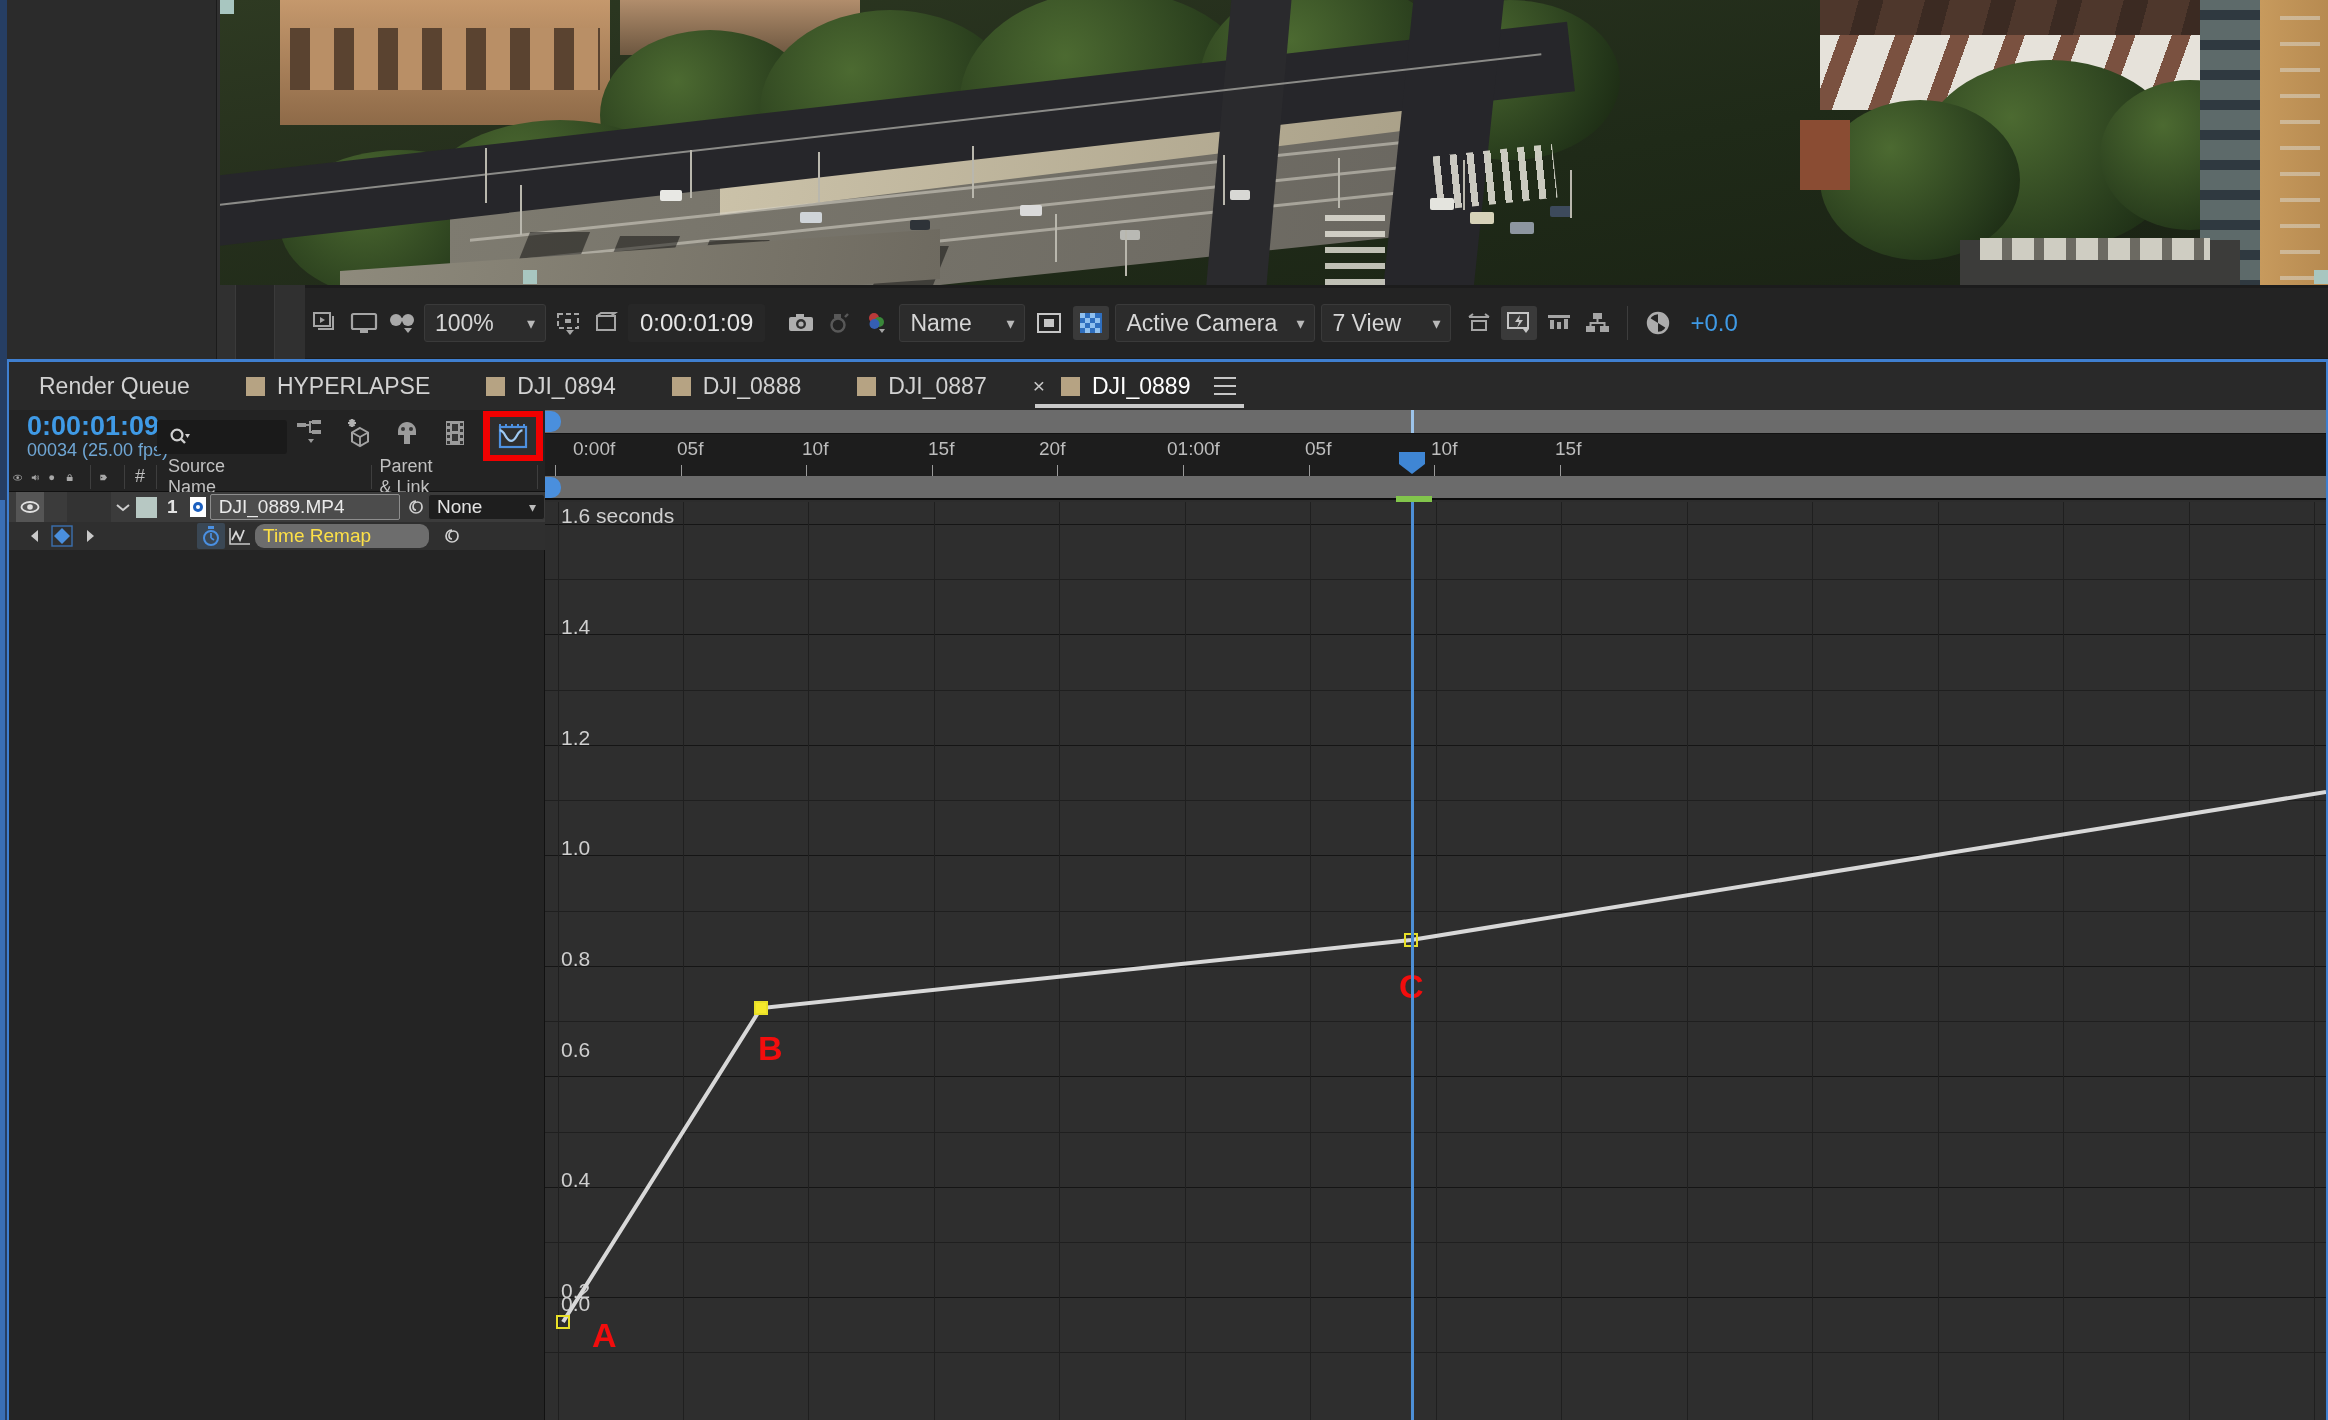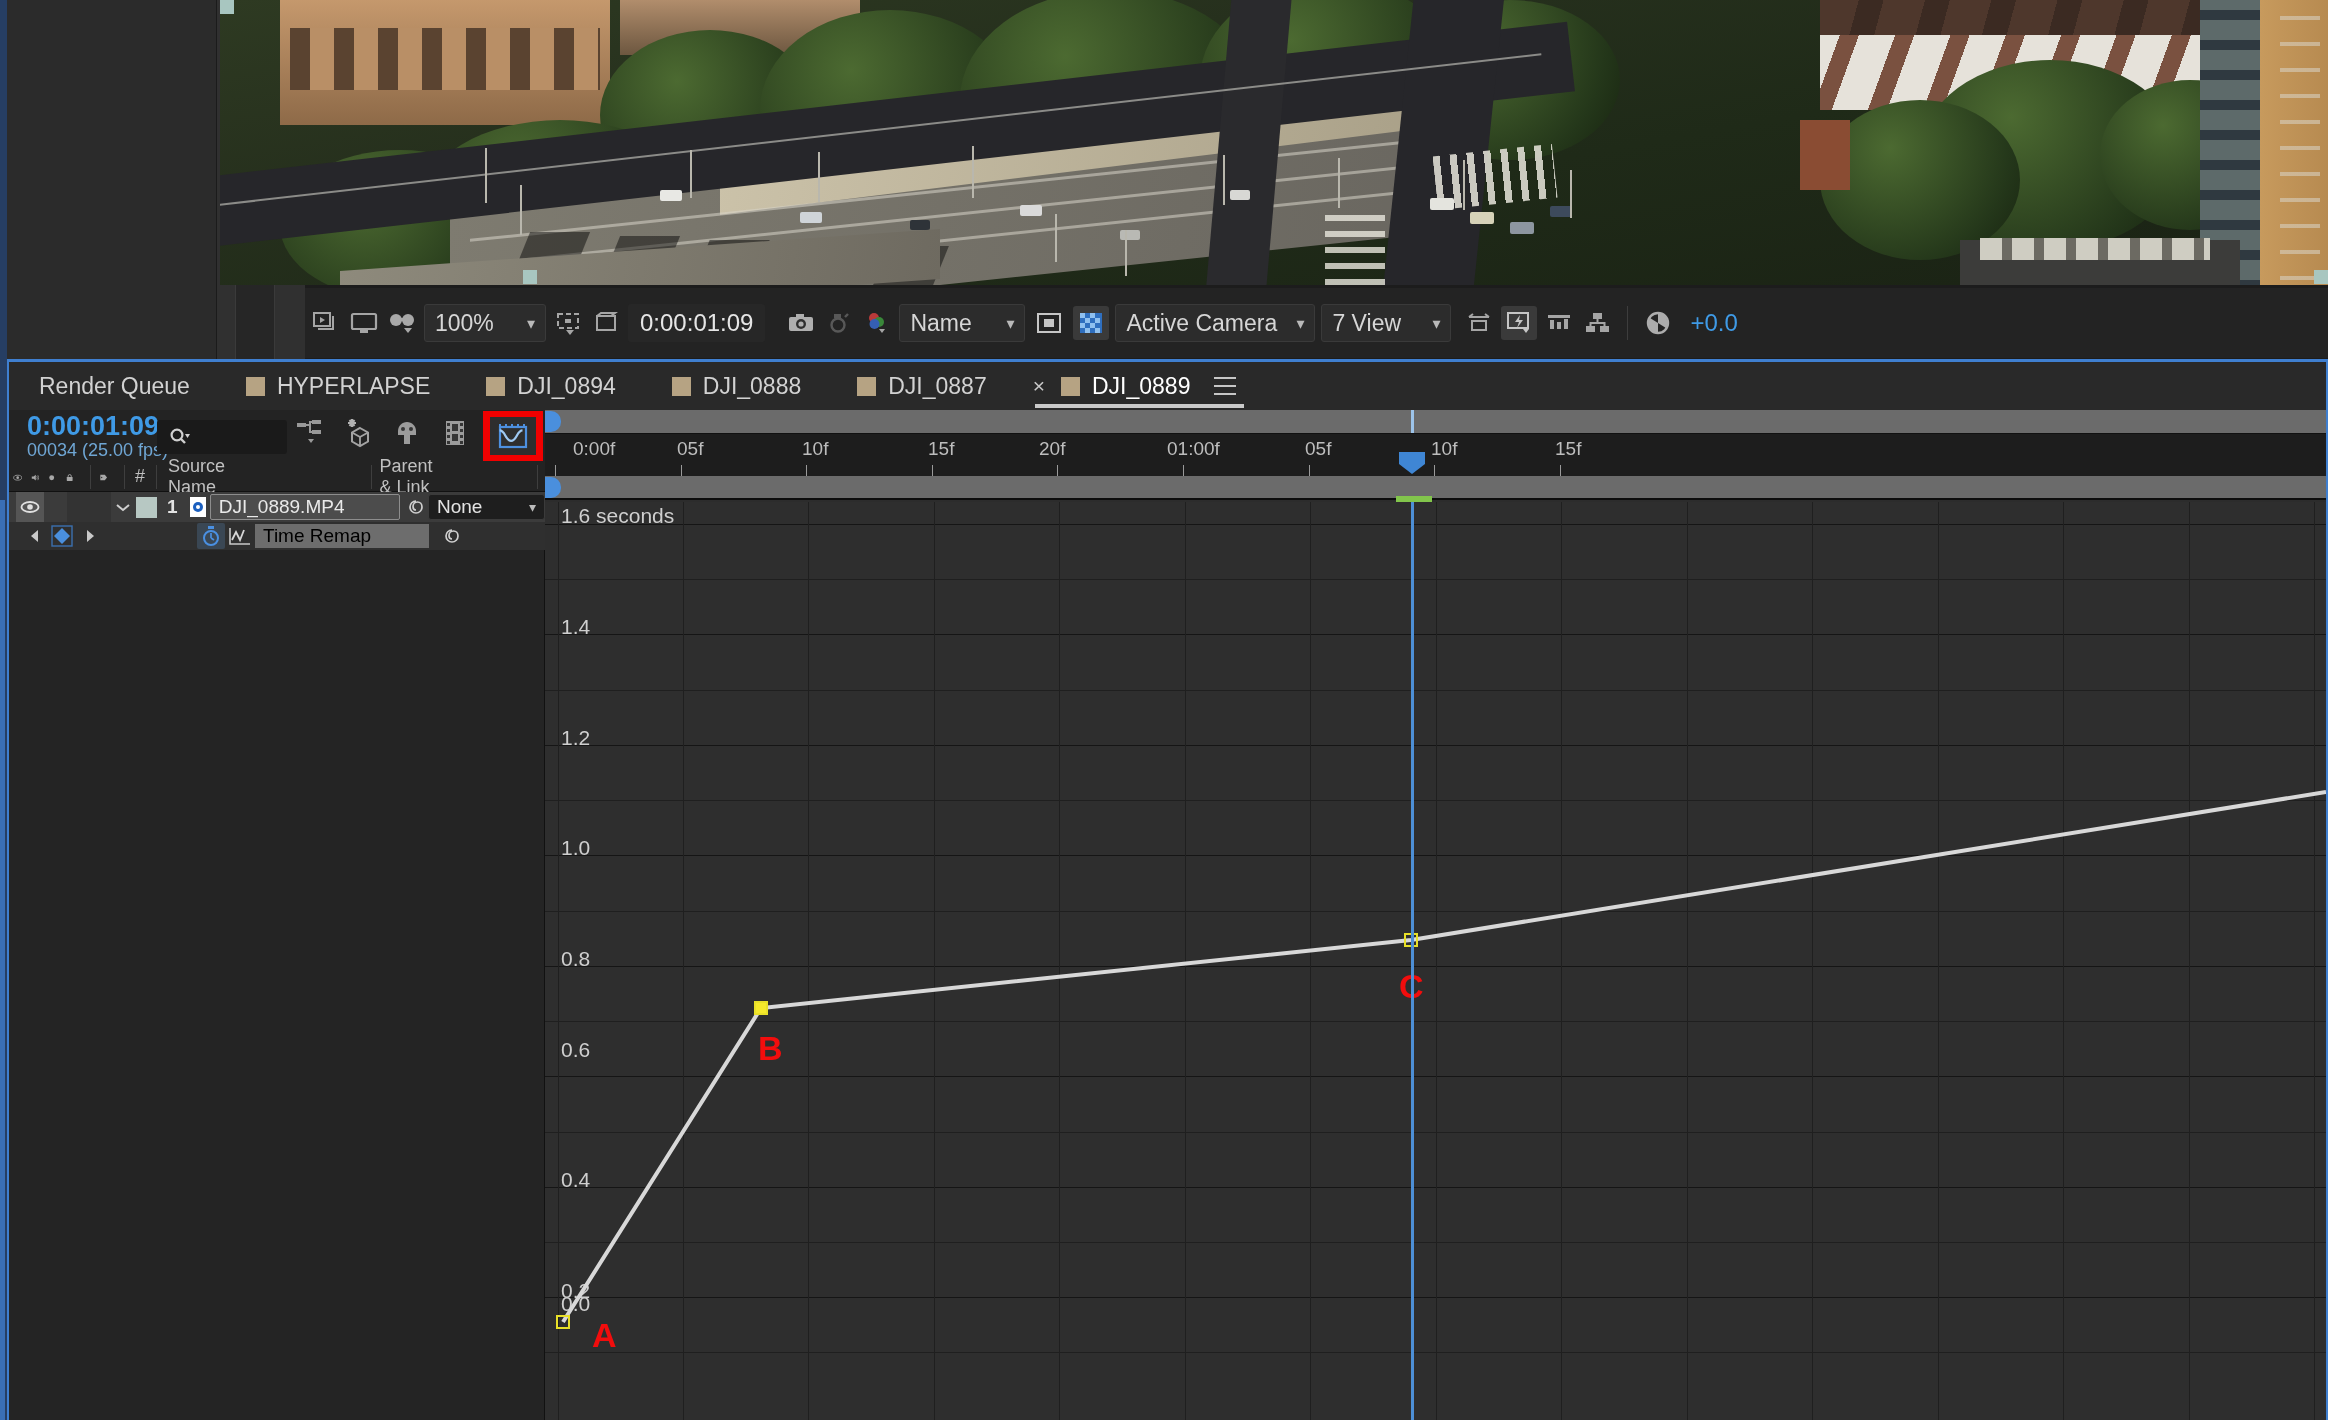--- a/index.html
+++ b/index.html
@@ -81,21 +81,21 @@
   .col-ico{width:21px;height:21px;opacity:.82;margin-right:8px;}
   .col-div{width:1px;height:24px;background:#3e3e3e;margin:0 8px;}
 
   .layer-row{position:absolute;left:0;top:130px;width:536px;height:30px;background:#3b3b3b;display:flex;align-items:center;font-size:19px;color:#e3e3e3;}
   .lr-cell{display:flex;align-items:center;justify-content:center;height:30px;}
   .lr-sw{width:21px;height:21px;background:#b7c8c3;}
   .src-box{background:#4c4c4c;border:1px solid #8d8d8d;border-radius:2px;height:26px;display:flex;align-items:center;padding:0 8px;color:#e9e9e9;font-size:19px;}
   .par-box{background:#1e1e1e;border:1px solid #3b3b3b;border-radius:3px;height:26px;display:flex;align-items:center;justify-content:space-between;padding:0 8px;color:#e3e3e3;font-size:19px;}
 
   .prop-row{position:absolute;left:0;top:160px;width:536px;height:28px;background:#2f2f2f;display:flex;align-items:center;}
-  .prop-name{background:#6d6d6d;color:#000000;font-size:19px;height:24px;display:flex;align-items:center;padding:0 8px;}
+  .prop-name{background:#6d6d6d;color:#fde047;font-size:19px;height:24px;display:flex;align-items:center;padding:0 8px;border-radius:9px;}
 
   .tl-left-fill{position:absolute;left:0;top:188px;width:536px;height:871px;background:#242424;border-right:1px solid #111;}
 
   
   .ge-area{position:absolute;left:536px;top:48px;width:1781px;height:1011px;background:#2c2c2c;}
   .ge-scroll-top{position:absolute;left:0;top:0;width:100%;height:24px;background:#6b6b6b;border-bottom:1px solid #111;}
   .ge-ruler{position:absolute;left:0;top:24px;width:100%;height:42px;background:#1d1d1d;}
   .ge-tick{position:absolute;bottom:0;width:1px;height:11px;background:#9a9a9a;}
   .ge-tick-lbl{position:absolute;top:4px;color:#bdbdbd;font-size:19px;white-space:nowrap;}
   .ge-scroll-bot{position:absolute;left:0;top:66px;width:100%;height:24px;background:#6b6b6b;border-bottom:2px solid #0d0d0d;}

